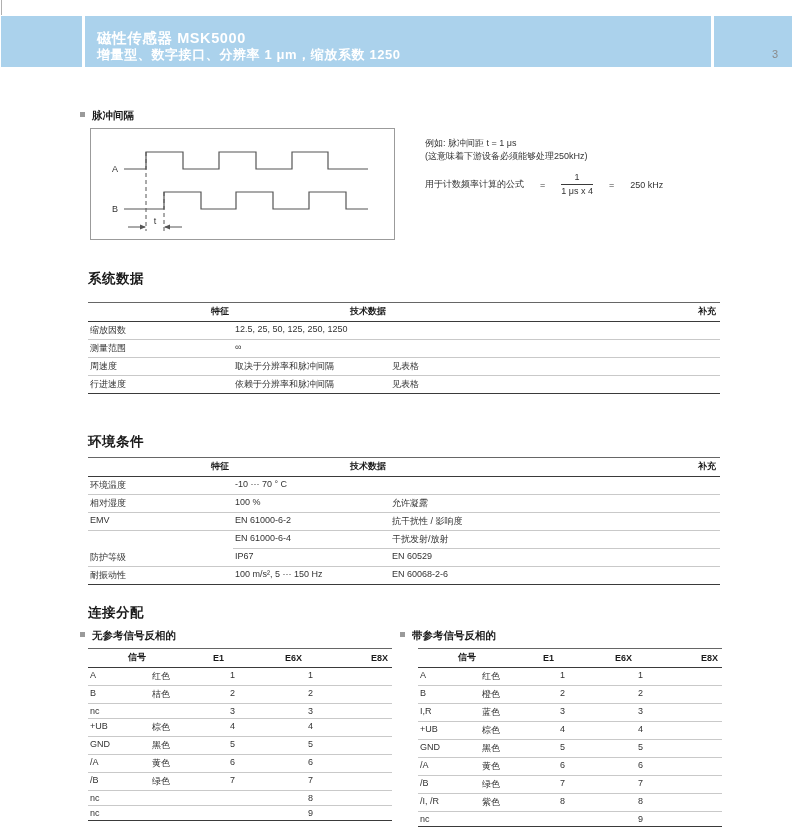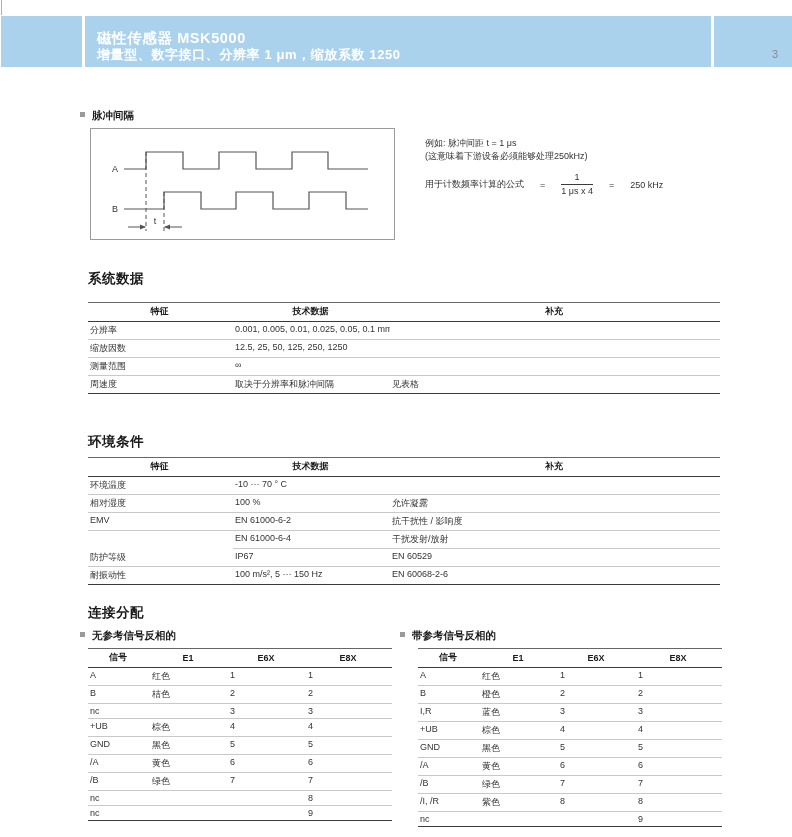--- a/index.html
+++ b/index.html
@@ -42,21 +42,21 @@
   svg text{font-family:"Liberation Sans","DejaVu Sans",sans-serif;font-size:9px;fill:var(--body_text)}
 
   #pulse-note{position:absolute;left:425px;top:137px;width:300px;font-size:9px;line-height:13px;color:var(--body_text)}
   #pulse-formula{position:absolute;left:425px;top:172px;display:flex;align-items:center;gap:16px;font-size:9px;color:var(--body_text)}
   .frac{display:inline-block;text-align:center;line-height:11px}
   .frac .num{display:block;border-bottom:1px solid var(--line_dark);padding:0 6px 1px 6px}
   .frac .den{display:block;padding-top:1px}
 
   
   .tbl{position:absolute;border-collapse:collapse;table-layout:fixed;border-bottom:1.6px solid var(--line_dark)}
-  .tbl th{font-size:9px;font-weight:bold;text-align:center;color:var(--heading_text);
+  .tbl th{font-size:9px;font-weight:bold;text-align:right;color:var(--heading_text);
           border-top:1px solid #666;border-bottom:1.6px solid var(--line_dark);
           padding:2px 4px 3px 2px;white-space:nowrap;overflow:hidden}
   .tbl td{font-size:9px;color:var(--body_text);padding:2px 4px 2px 2px;border-top:1px solid var(--line_light);
           vertical-align:top;white-space:nowrap;overflow:hidden}
   .tbl tbody tr:first-child td{border-top:none}
   #system-table{left:88px;top:302px;width:632px}
   #env-table{left:88px;top:457px;width:632px}
   
   #env-table tbody tr:nth-child(5) td:nth-child(1){border-top-color:transparent}
   #conn-table-left{left:88px;top:648px;width:304px}
@@ -126,37 +126,37 @@
     </colgroup>
   <thead>
       <tr>
         <th>特征</th>
         <th>技术数据</th>
         <th>补充</th>
       </tr>
     </thead>
   <tbody>
       <tr>
-        <td>分辨率</td>
-        <td>0.001, 0.005, 0.01, 0.025, 0.05, 0.1 mm</td>
-        <td></td>
-      </tr>
-      <tr>
         <td>缩放因数</td>
         <td>12.5, 25, 50, 125, 250, 1250</td>
         <td></td>
       </tr>
       <tr>
         <td>测量范围</td>
         <td>∞</td>
         <td></td>
       </tr>
       <tr>
         <td>周速度</td>
         <td>取决于分辨率和脉冲间隔</td>
+        <td>见表格</td>
+      </tr>
+      <tr>
+        <td>行进速度</td>
+        <td>依赖于分辨率和脉冲间隔</td>
         <td>见表格</td>
       </tr>
     </tbody>
 </table>
 
 <div class="sec-heading" style="left:88px;top:433px">环境条件</div>
 <table class="tbl" id="env-table">
   <colgroup>
       <col style="width:145px">
       <col style="width:157px">

